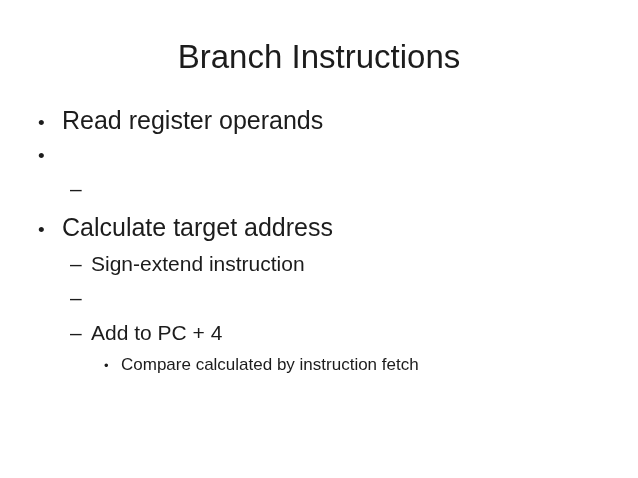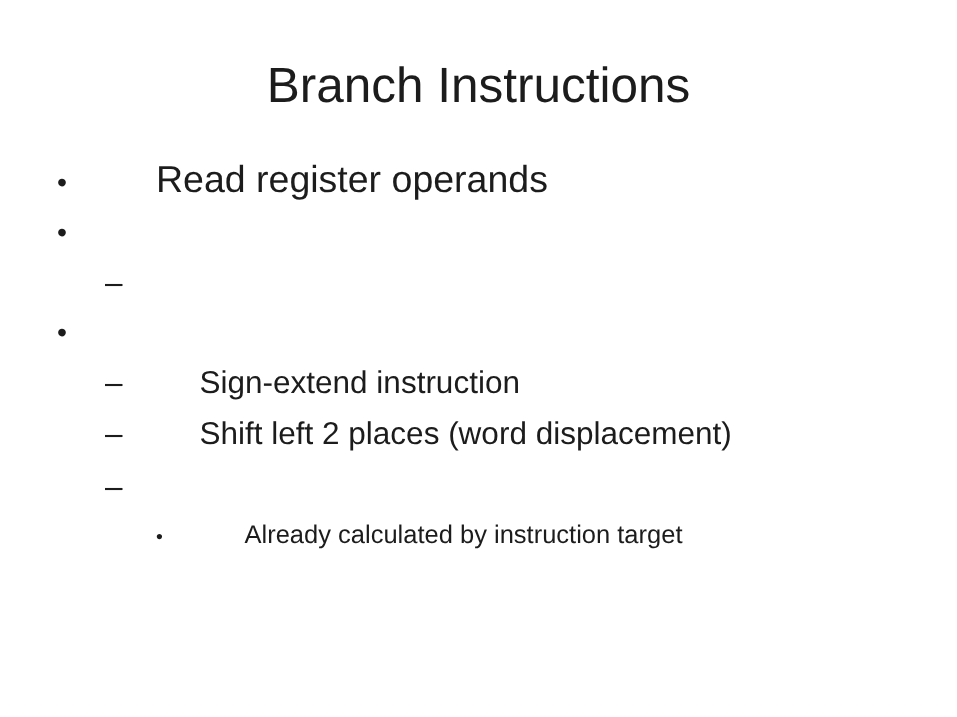--- a/index.html
+++ b/index.html
@@ -72,21 +72,20 @@
     width: 17px;
     flex: 0 0 17px;
     font-size: 13px;
   }
   .glyph {
     display: inline-block;
     text-align: left;
   }
   .txt {
     display: inline-block;
-    margin-left: 42px;
   }
 </style>
 </head>
 <body>
 
 <div class="slide">
 
   <h1 class="slide-title">Branch Instructions</h1>
 
   <div class="content">
@@ -99,35 +98,36 @@
     <div class="item l1">
       <span class="glyph">•</span>
     </div>
 
     <div class="item l2">
       <span class="glyph">–</span>
     </div>
 
     <div class="item l1">
       <span class="glyph">•</span>
+      <span class="txt">Calculate target address</span>
     </div>
 
     <div class="item l2">
       <span class="glyph">–</span>
       <span class="txt">Sign-extend instruction</span>
     </div>
 
     <div class="item l2">
       <span class="glyph">–</span>
-      <span class="txt">Shift left 2 places (word displacement)</span>
     </div>
 
     <div class="item l2">
       <span class="glyph">–</span>
+      <span class="txt">Add to PC + 4</span>
     </div>
 
     <div class="item l3">
       <span class="glyph">•</span>
-      <span class="txt">Already calculated by instruction target</span>
+      <span class="txt">Compare calculated by instruction fetch</span>
     </div>
 
   </div>
 </div>
 
 </body></html>

